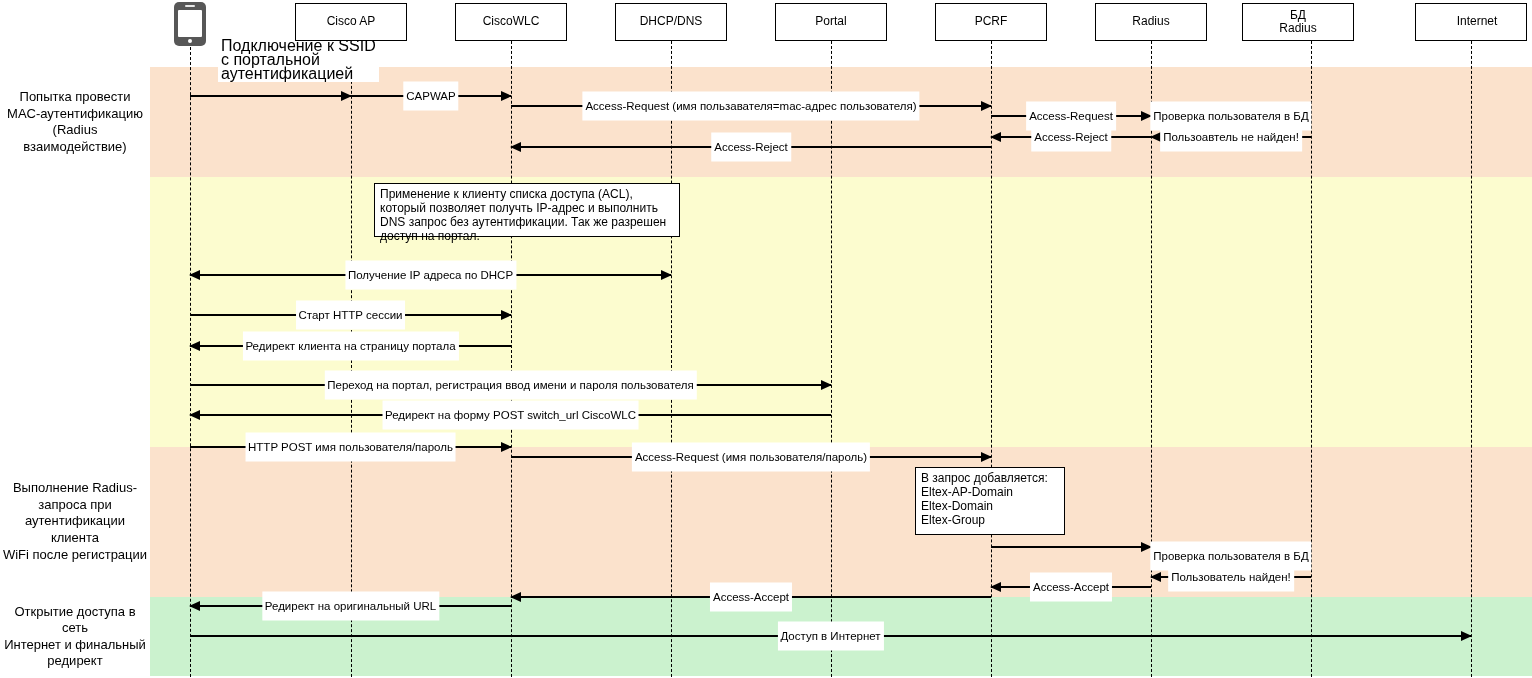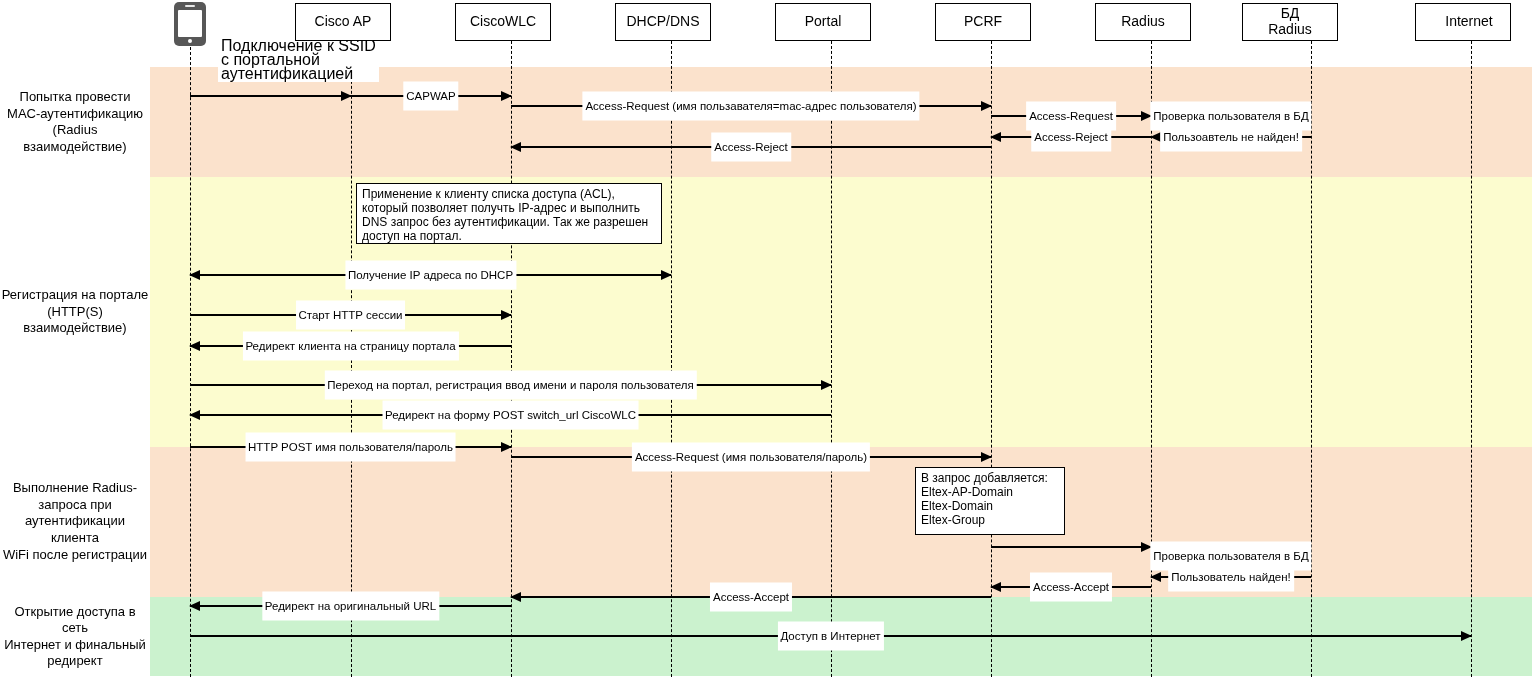--- a/index.html
+++ b/index.html
@@ -4,23 +4,23 @@
 <title>WiFi Portal Auth Sequence Diagram</title>
 <style>
   * { margin:0; padding:0; box-sizing:border-box; }
   body { font-family:"Liberation Sans", sans-serif; background:#ffffff; }
   .stage { position:relative; width:1532px; height:678px; background:#ffffff; overflow:hidden; }
 
   .band { position:absolute; left:150px; right:0; }
   .band-label { position:absolute; left:0; width:150px; text-align:center; font-size:13px;
                 color:#000; white-space:pre-line; line-height:1.28; }
 
-  .actor-box { position:absolute; top:3px; height:38px; width:96px; background:#ffffff;
+  .actor-box { position:absolute; top:3px; height:38px; width:112px; background:#ffffff;
                border:1px solid #000; display:flex; align-items:center; justify-content:center;
-               text-align:center; font-size:14px; line-height:1.12; white-space:pre-line; z-index:6; }
+               text-align:center; font-size:12px; line-height:1.12; white-space:pre-line; z-index:6; }
   .lifeline { position:absolute; width:0; border-left:1px dashed #000; bottom:1px; z-index:1; }
 
   .msg { position:absolute; height:0; z-index:3; }
   .msg-line { position:absolute; left:0; right:0; top:-1px; height:2px; background:#000; }
   .head { position:absolute; width:0; height:0; top:-5px;
           border-top:5px solid transparent; border-bottom:5px solid transparent; }
   .head.right { right:-1px; border-left:11px solid #000; }
   .head.left  { left:-1px;  border-right:11px solid #000; }
   .msg-label { position:absolute; left:50%; top:0; transform:translate(-50%,-50%);
                background:#ffffff; padding:7px 3px; font-size:11.5px; line-height:15px;
@@ -43,23 +43,20 @@
 </style>
 </head>
 <body>
 
 <div class="stage" id="stage">
     <div class="band" style="top: 67px; height: 110px; background: rgb(251, 226, 204);"></div>
     <div class="band-label" style="top: 122px; transform: translateY(-50%);">Попытка провести
 MAC-аутентификацию
 (Radius взаимодействие)</div>
     <div class="band" style="top: 177px; height: 270px; background: rgb(252, 252, 207);"></div>
-    <div class="band-label" style="top: 312px; transform: translateY(-50%);">Регистрация на портале
-(HTTP(S)
-взаимодействие)</div>
     <div class="band" style="top: 447px; height: 150px; background: rgb(251, 226, 204);"></div>
     <div class="band-label" style="top: 522px; transform: translateY(-50%);">Выполнение Radius-
 запроса при
 аутентификации клиента
 WiFi после регистрации</div>
     <div class="band" style="top: 597px; height: 79px; background: rgb(203, 242, 206);"></div>
     <div class="band-label" style="top: 636.5px; transform: translateY(-50%);">Открытие доступа в сеть
 Интернет и финальный
 редирект</div>
     <div class="phone" style="left: 174px;">
@@ -190,21 +187,21 @@
     <div class="msg" style="left: 190px; top: 606px; width: 321px;">
       <div class="msg-line"></div>
       <div class="head left"></div>
       <div class="msg-label">Редирект на оригинальный URL</div>
     </div>
     <div class="msg" style="left: 190px; top: 636px; width: 1281px;">
       <div class="msg-line"></div>
       <div class="head right"></div>
       <div class="msg-label">Доступ в Интернет</div>
     </div>
-    <div class="note" style="left: 356px; top: 183px; width: 306px; height: 61px;">Применение к клиенту списка доступа (ACL),
+    <div class="note" style="left: 374px; top: 183px; width: 306px; height: 54px;">Применение к клиенту списка доступа (ACL),
 который позволяет получть IP-адрес и выполнить
 DNS запрос без аутентификации. Так же разрешен
 доступ на портал.</div>
     <div class="note" style="left: 915px; top: 467px; width: 150px; height: 68px;">В запрос добавляется:
 Eltex-AP-Domain
 Eltex-Domain
 Eltex-Group</div>
   </div>
 
 </body></html>

